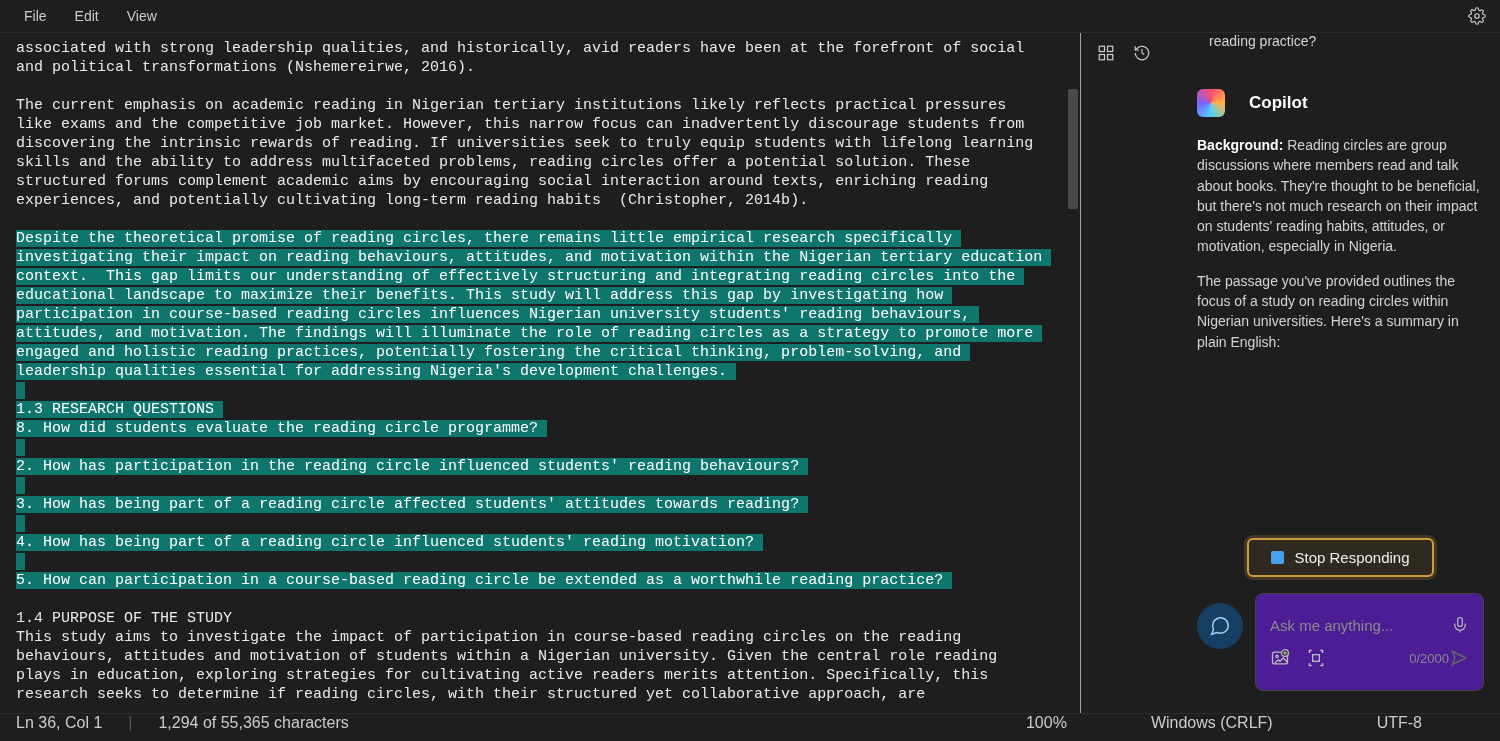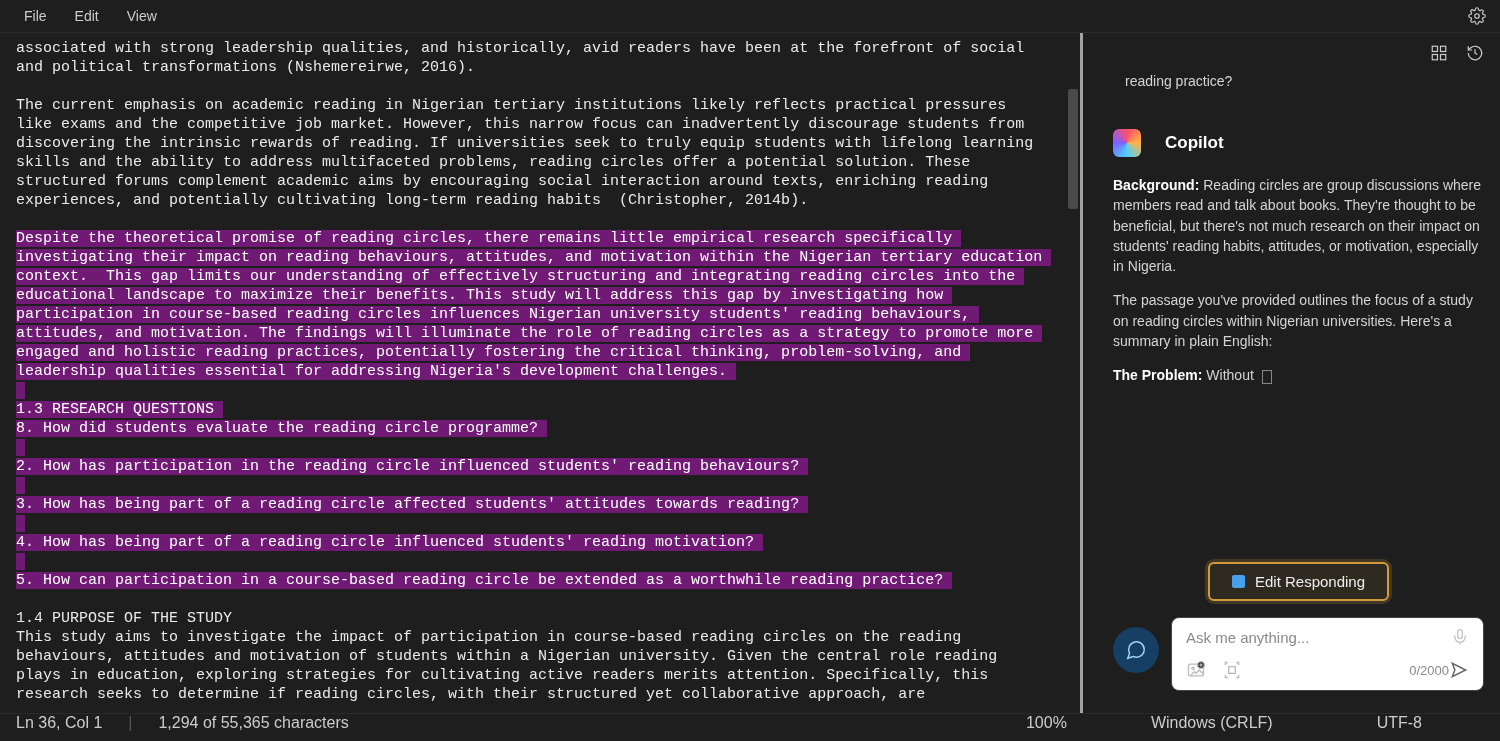--- a/index.html
+++ b/index.html
@@ -44,42 +44,42 @@
   flex: 1;
   padding: 6px 16px 6px 16px;
   font-family: "Consolas", "Courier New", monospace;
   font-size: 15px;
   line-height: 19px;
   white-space: pre-wrap;
   overflow: hidden;
   color: #eaeaea;
 }
 .editor-content .sel {
-  background: #701a75;
+  background: #0f766e;
   color: #fff;
 }
 .scrollbar {
   width: 14px;
   background: #1e1e1e;
   position: relative;
 }
 .scrollbar-thumb {
   position: absolute;
   top: 56px;
   width: 10px;
   left: 2px;
   height: 120px;
   background: #4a4a4a;
   border-radius: 2px;
 }
 .copilot-pane {
   width: 420px;
-  border-left: 3px solid #a3a3a3;
-  display: flex;
-  flex-direction: column;
+  border-left: 1px solid #a3a3a3;
+  display: flex;
+  flex-direction: row;
   background: #1e1e1e;
 }
 .copilot-tabs {
   height: 40px;
   display: flex;
   justify-content: flex-end;
   align-items: center;
   gap: 18px;
   padding: 0 16px;
 }
@@ -135,25 +135,25 @@
 }
 .chat-bubble-btn {
   width: 46px; height: 46px; border-radius: 50%; background: #163f63;
   display: flex; align-items: center; justify-content: center; color: #9fd3ff;
   cursor: pointer; margin-top: 10px;
 }
 .input-box {
   flex: 1;
   border: 1px solid #444;
   border-radius: 8px;
-  padding: 10px 14px;
+  padding: 22px 14px;
   display: flex;
   flex-direction: column;
   gap: 14px;
-  background: #ffffff;
+  background: #4c1d95;
 }
 .input-top { display:flex; align-items:center; justify-content: space-between; }
 .input-placeholder { color: #8a8a8a; font-size: 15px; }
 .mic-icon { color: #bbb; cursor: pointer; }
 .input-bottom { display:flex; align-items:center; justify-content: space-between; }
 .input-icons-left { display:flex; gap:16px; color:#bbb; }
 .input-icons-left span { cursor:pointer; }
 .char-count { color:#8a8a8a; font-size:13px; display:flex; align-items:center; }
 .send-icon { color:#666; cursor:pointer; }
 .statusbar {
@@ -234,27 +234,26 @@
     <div class="copilot-body">
       <div class="copilot-scroll">
         <div class="copilot-truncated">reading practice?</div>
         <div class="copilot-header">
           <div class="copilot-logo"></div>
           <div class="copilot-title">Copilot</div>
         </div>
         <div class="copilot-msg">
           <p><b>Background:</b><span> Reading circles are group discussions where members read and talk about books. They're thought to be beneficial, but there's not much research on their impact on students' reading habits, attitudes, or motivation, especially in Nigeria.</span></p>
           <p>The passage you've provided outlines the focus of a study on reading circles within Nigerian universities. Here's a summary in plain English:</p>
-          <p><b>The Problem:</b><span> Without </span><span class="cursor-box"></span></p>
         </div>
       </div>
       <div class="stop-btn-wrap">
         <div class="stop-btn">
           <span class="stop-square"></span>
-          <span>Edit Responding</span>
+          <span>Stop Responding</span>
         </div>
       </div>
       <div class="copilot-input-row">
         <div class="chat-bubble-btn">
           <svg width="22" height="22" viewBox="0 0 24 24" fill="none" stroke="currentColor" stroke-width="1.6">
               <path d="M21 11.5a8.38 8.38 0 0 1-8.5 8.5 8.5 8.5 0 0 1-3.9-.95L3 21l1.95-5.6A8.5 8.5 0 1 1 21 11.5z"></path>
             </svg>
         </div>
         <div class="input-box">
           <div class="input-top">

